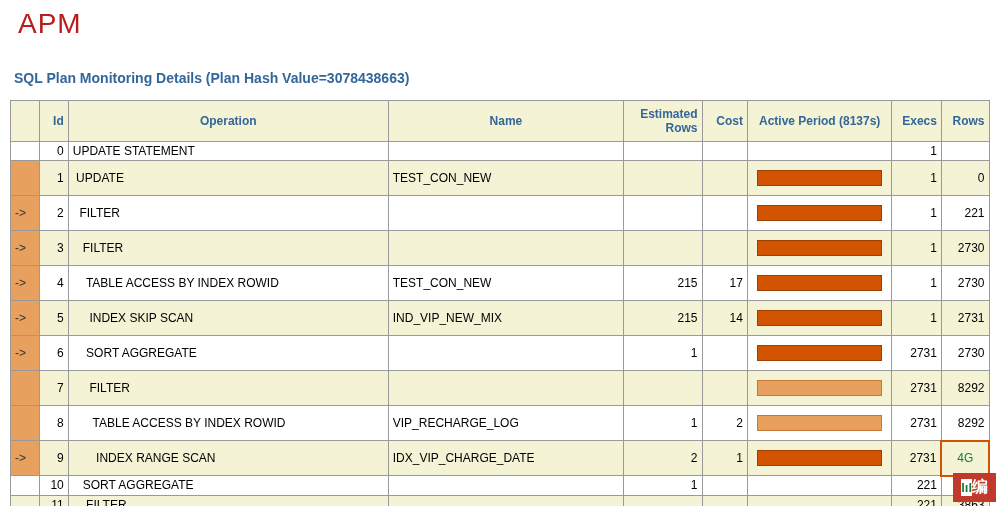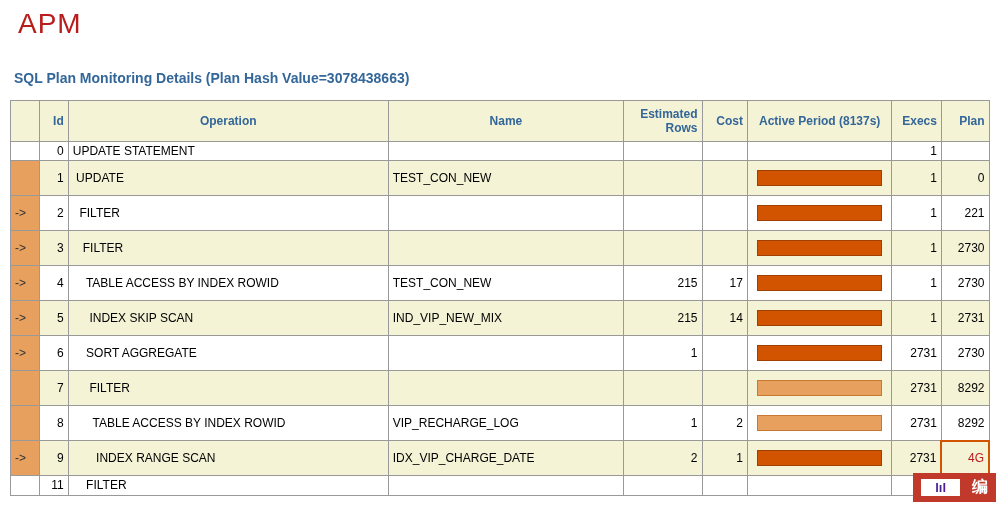--- a/index.html
+++ b/index.html
@@ -22,23 +22,23 @@
 .col-name { width: 228px; }
 .col-est { width: 76px; text-align: right; }
 .col-cost { width: 44px; text-align: right; }
 .col-active { width: 140px; padding: 8px !important; }
 .col-execs { width: 48px; text-align: right; }
 .col-rows { width: 46px; text-align: right; }
 .bar { height: 16px; margin: 1px; }
 .bar-dark { background: #d35400; border: 1px solid #a04000; }
 .bar-light { background: #e8a05f; border: 1px solid #c87830; }
 .arrow-cell { background: #e8a05f !important; }
-.rows-highlight { border: 2px solid #d35400 !important; color: #b91c1c; }
+.rows-highlight { border: 2px solid #d35400 !important; color: #15803d; text-align: center; }
 .watermark { position: absolute; bottom: 4px; right: 4px; background: #c0392b; color: #fff; padding: 4px 8px; font-size: 16px; font-weight: bold; display: flex; align-items: center; }
-.watermark-icon { background: #fff; color: #4c1d95; padding: 1px 14px; margin-right: 12px; font-size: 13px; }
+.watermark-icon { background: #fff; color: #15803d; padding: 1px 0; margin-right: 0; font-size: 13px; }
 .op-text { white-space: pre; }
 </style>
 </head>
 <body>
 
 <div class="header">
   <div class="logo">APM</div>
 </div>
 
 <div class="content">
@@ -48,21 +48,21 @@
     <thead>
       <tr>
         <th class="col-arrow"></th>
         <th class="col-id">Id</th>
         <th class="col-op">Operation</th>
         <th class="col-name">Name</th>
         <th class="col-est">Estimated Rows</th>
         <th class="col-cost">Cost</th>
         <th class="col-active">Active Period (8137s)</th>
         <th class="col-execs">Execs</th>
-        <th class="col-rows">Plan</th>
+        <th class="col-rows">Rows</th>
       </tr>
     </thead>
     <tbody id="table-body">
     <tr>
           <td class="col-arrow"></td>
           <td class="col-id">0</td>
           <td class="col-op"><span class="op-text">UPDATE STATEMENT</span></td>
           <td class="col-name"></td>
           <td class="col-est"></td>
           <td class="col-cost"></td>
@@ -182,20 +182,31 @@
           <td class="col-est">2</td>
           <td class="col-cost">1</td>
           <td class="col-active">
             <div class="bar bar-dark"></div>
           </td>
           <td class="col-execs">2731</td>
           <td class="col-rows rows-highlight">4G</td>
         </tr>
         <tr>
           <td class="col-arrow"></td>
+          <td class="col-id">10</td>
+          <td class="col-op"><span class="op-text">   SORT AGGREGATE</span></td>
+          <td class="col-name"></td>
+          <td class="col-est">1</td>
+          <td class="col-cost"></td>
+          <td class="col-active"></td>
+          <td class="col-execs">221</td>
+          <td class="col-rows">221</td>
+        </tr>
+        <tr>
+          <td class="col-arrow"></td>
           <td class="col-id">11</td>
           <td class="col-op"><span class="op-text">    FILTER</span></td>
           <td class="col-name"></td>
           <td class="col-est"></td>
           <td class="col-cost"></td>
           <td class="col-active"></td>
           <td class="col-execs">221</td>
           <td class="col-rows">3863</td>
         </tr>
       </tbody>

